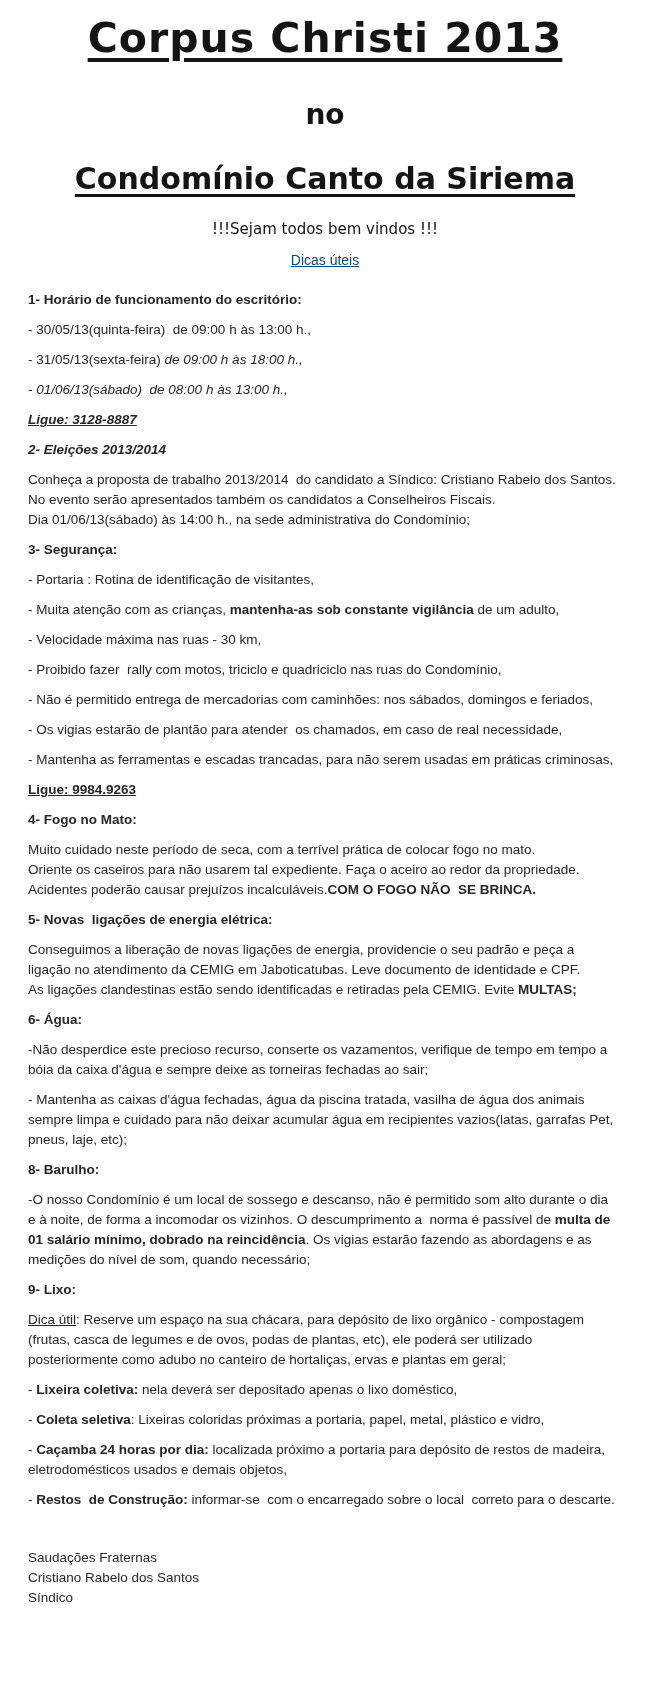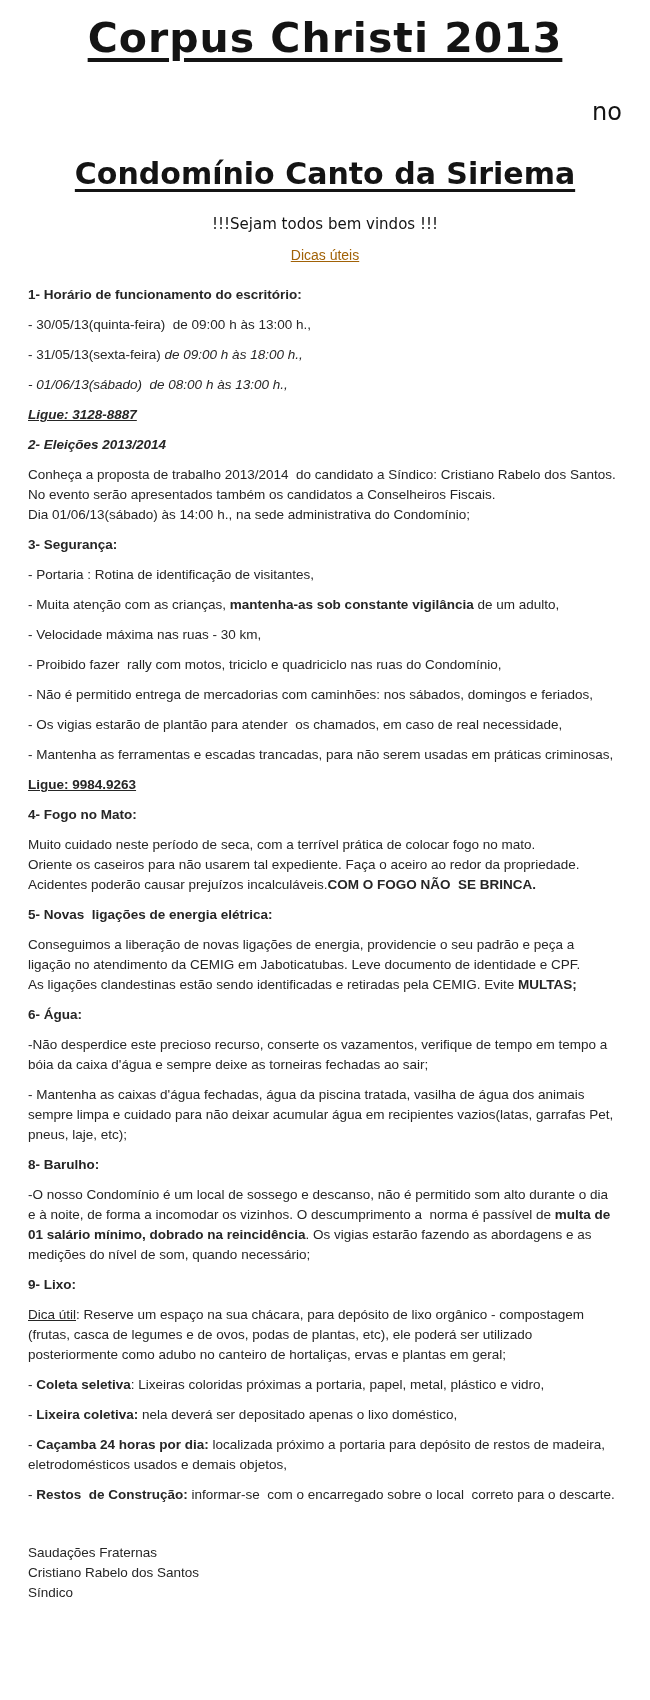--- a/index.html
+++ b/index.html
@@ -8,29 +8,29 @@
     background:#ffffff;color:#232323;
     font-family:"Liberation Sans",sans-serif;
   }
   .doc{padding:6px 28px 0 28px;}
   
   .hdr{text-align:center;font-family:"DejaVu Sans",sans-serif;color:#141414;}
   .title{
     font-size:41px;font-weight:700;letter-spacing:1px;margin:8px 0 0;
     text-decoration:underline;text-decoration-thickness:4px;text-underline-offset:6px;
   }
-  .connector{font-size:24px;font-weight:400;margin:36px 0 0;text-align:right;}
+  .connector{font-size:28px;font-weight:700;margin:36px 0 0;}
   .venue{
     font-size:30px;font-weight:700;margin:30px 0 0;
     text-decoration:underline;text-decoration-thickness:3px;text-underline-offset:5px;
   }
   .welcome{font-size:15px;font-weight:400;margin:24px 0 0;}
   .intro{font-size:15px;font-weight:700;line-height:24px;margin:15px 0 0;white-space:pre-line;}
   .tips{
-    font-family:"Liberation Sans",sans-serif;font-weight:400;color:#a16207;
+    font-family:"Liberation Sans",sans-serif;font-weight:400;color:#0c4a6e;
     font-size:14px;margin:14px 0 0;text-decoration:underline;
   }
   
   .bodytext{margin-top:22px;font-size:13.5px;line-height:20px;color:#262626;}
   .block{margin:0 0 10px 0;white-space:pre;}
   .b{font-weight:700;}
   .i{font-style:italic;}
   .u{text-decoration:underline;}
   .signature{margin-top:38px;}
 </style>
@@ -80,22 +80,22 @@
 pneus, laje, etc);</span></p>
       <p class="block"><span class="b">8- Barulho:</span></p>
       <p class="block"><span class="">-O nosso Condomínio é um local de sossego e descanso, não é permitido som alto durante o dia
 e à noite, de forma a incomodar os vizinhos. O descumprimento a  norma é passível de </span><span class="b">multa de
 01 salário mínimo, dobrado na reincidência</span><span class="">. Os vigias estarão fazendo as abordagens e as
 medições do nível de som, quando necessário;</span></p>
       <p class="block"><span class="b">9- Lixo:</span></p>
       <p class="block"><span class="u">Dica útil</span><span class="">: Reserve um espaço na sua chácara, para depósito de lixo orgânico - compostagem
 (frutas, casca de legumes e de ovos, podas de plantas, etc), ele poderá ser utilizado
 posteriormente como adubo no canteiro de hortaliças, ervas e plantas em geral;</span></p>
+      <p class="block"><span class="">- </span><span class="b">Lixeira coletiva:</span><span class=""> nela deverá ser depositado apenas o lixo doméstico,</span></p>
       <p class="block"><span class="">- </span><span class="b">Coleta seletiva</span><span class="">: Lixeiras coloridas próximas a portaria, papel, metal, plástico e vidro,</span></p>
-      <p class="block"><span class="">- </span><span class="b">Lixeira coletiva:</span><span class=""> nela deverá ser depositado apenas o lixo doméstico,</span></p>
       <p class="block"><span class="">- </span><span class="b">Caçamba 24 horas por dia:</span><span class=""> localizada próximo a portaria para depósito de restos de madeira,
 eletrodomésticos usados e demais objetos,</span></p>
       <p class="block"><span class="">- </span><span class="b">Restos  de Construção:</span><span class=""> informar-se  com o encarregado sobre o local  correto para o descarte.</span></p>
       <p class="block signature"><span class="">Saudações Fraternas
 Cristiano Rabelo dos Santos
 Síndico</span></p>
     </div>
 </div>
 
 </body></html>

